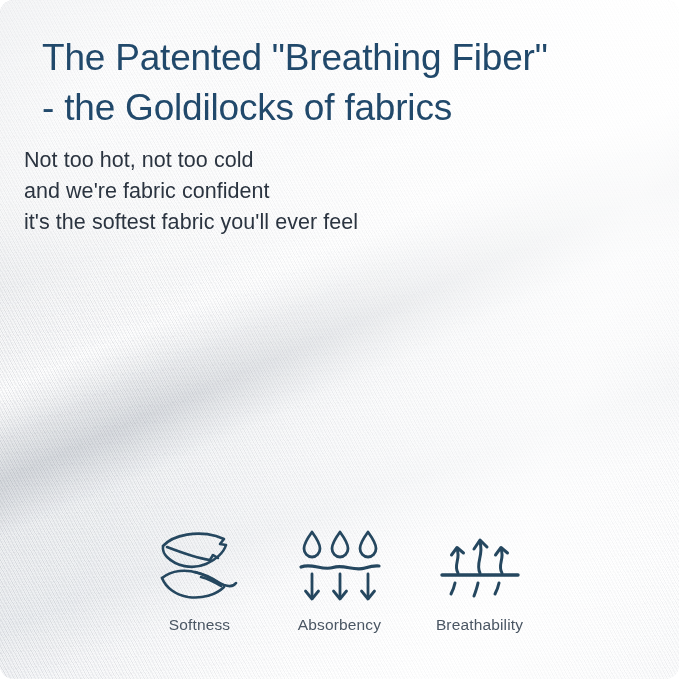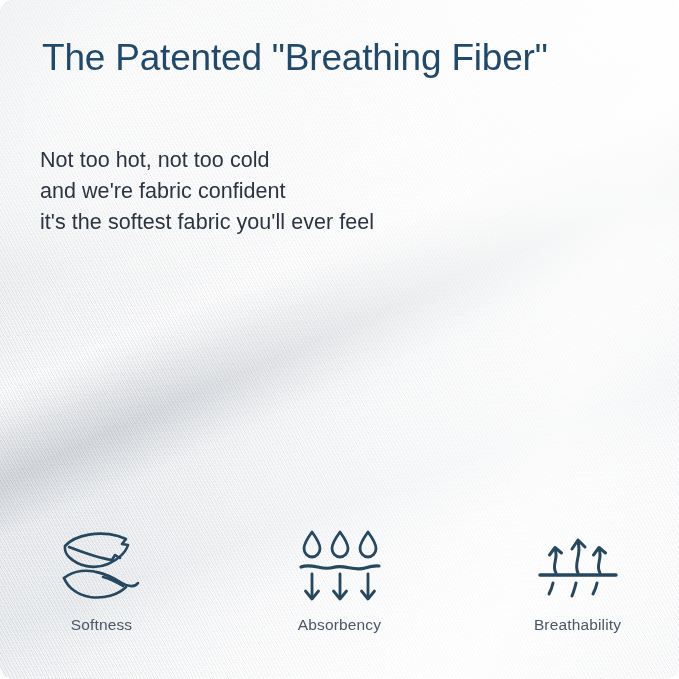--- a/index.html
+++ b/index.html
@@ -122,42 +122,41 @@
     font-size: 37px;
     line-height: 50px;
     font-weight: 400;
     letter-spacing: -0.2px;
     white-space: nowrap;
   }
   .headline .hl-line { display: block; }
 
   .subcopy {
     position: absolute;
-    left: 40px;
+    left: 24px;
     top: 145px;
     width: 560px;
     margin: 0;
     color: #2b3440;
     font-size: 21.5px;
     line-height: 31px;
     font-weight: 400;
     letter-spacing: 0.05px;
   }
   .subcopy .sub-line { display: block; white-space: nowrap; }
 
   
   .features {
     position: absolute;
     left: 0;
     right: 0;
     top: 528px;
     display: flex;
     justify-content: center;
     align-items: flex-start;
-    gap: 98px;
   }
   .feature {
     width: 140px;
     display: flex;
     flex-direction: column;
     align-items: center;
   }
   .feature-icon {
     height: 76px;
     display: flex;
@@ -187,20 +186,21 @@
   <div class="bg-layer bg-highlight"></div>
   <div class="bg-layer bg-weave"></div>
   <div class="bg-layer bg-weave-fine"></div>
   <div class="bg-layer bg-weave-mask"></div>
   <div class="bg-layer bg-text-lift"></div>
 
   <div class="content">
 
     <h1 class="headline">
       <span class="hl-line">The Patented "Breathing Fiber"</span>
+      <span class="hl-line">- the Goldilocks of fabrics</span>
     </h1>
 
     <p class="subcopy">
       <span class="sub-line">Not too hot, not too cold</span>
       <span class="sub-line">and we're fabric confident</span>
       <span class="sub-line">it's the softest fabric you'll ever feel</span>
     </p>
 
     <div class="features">
 

